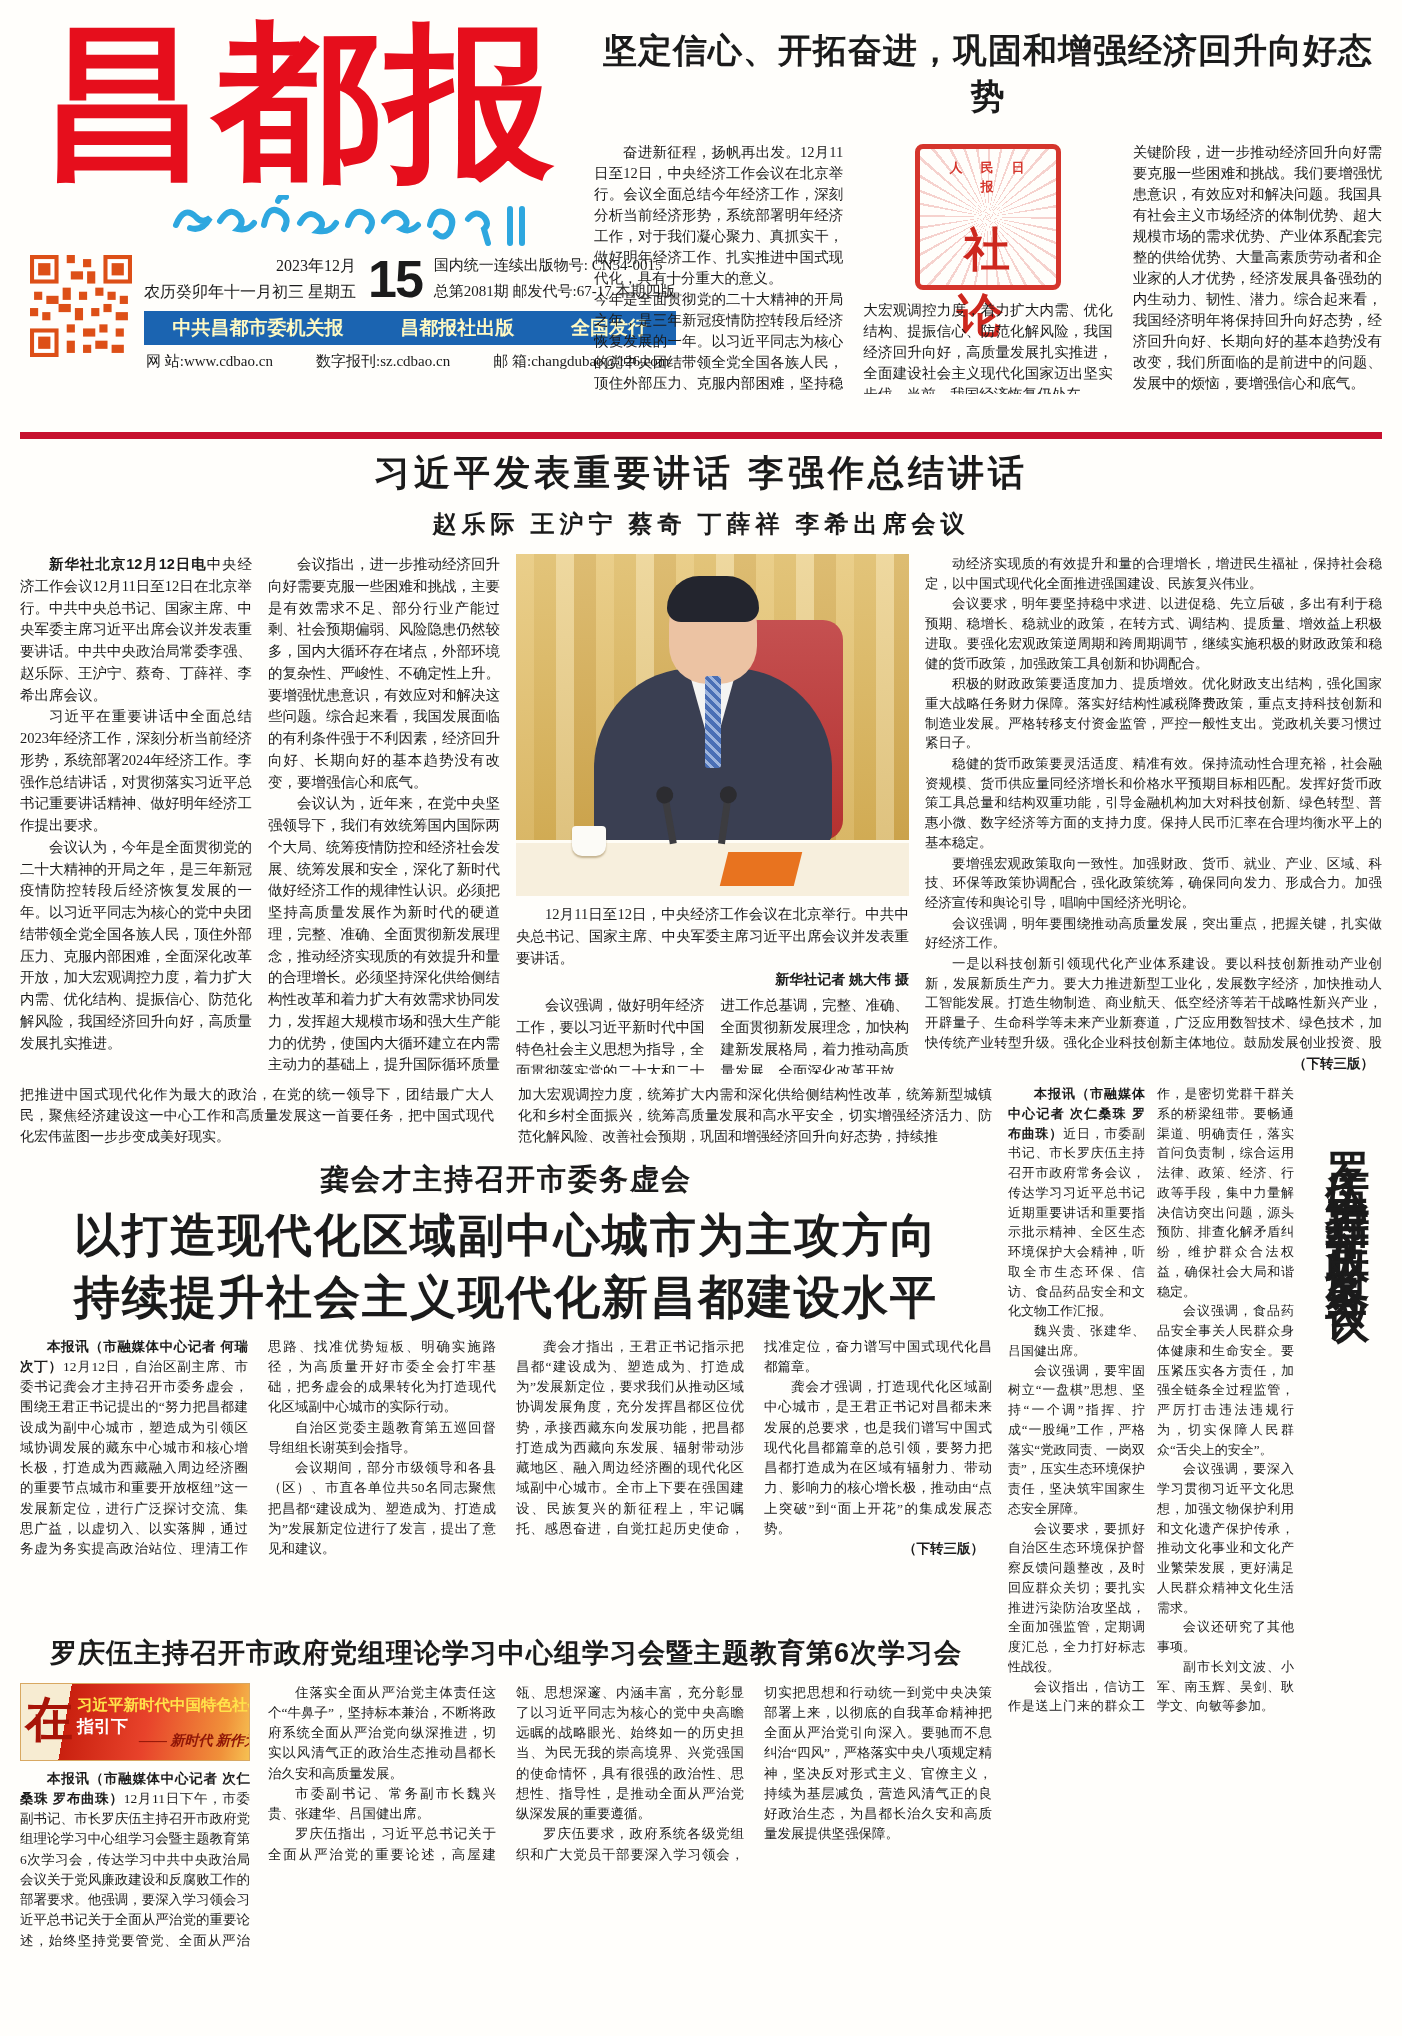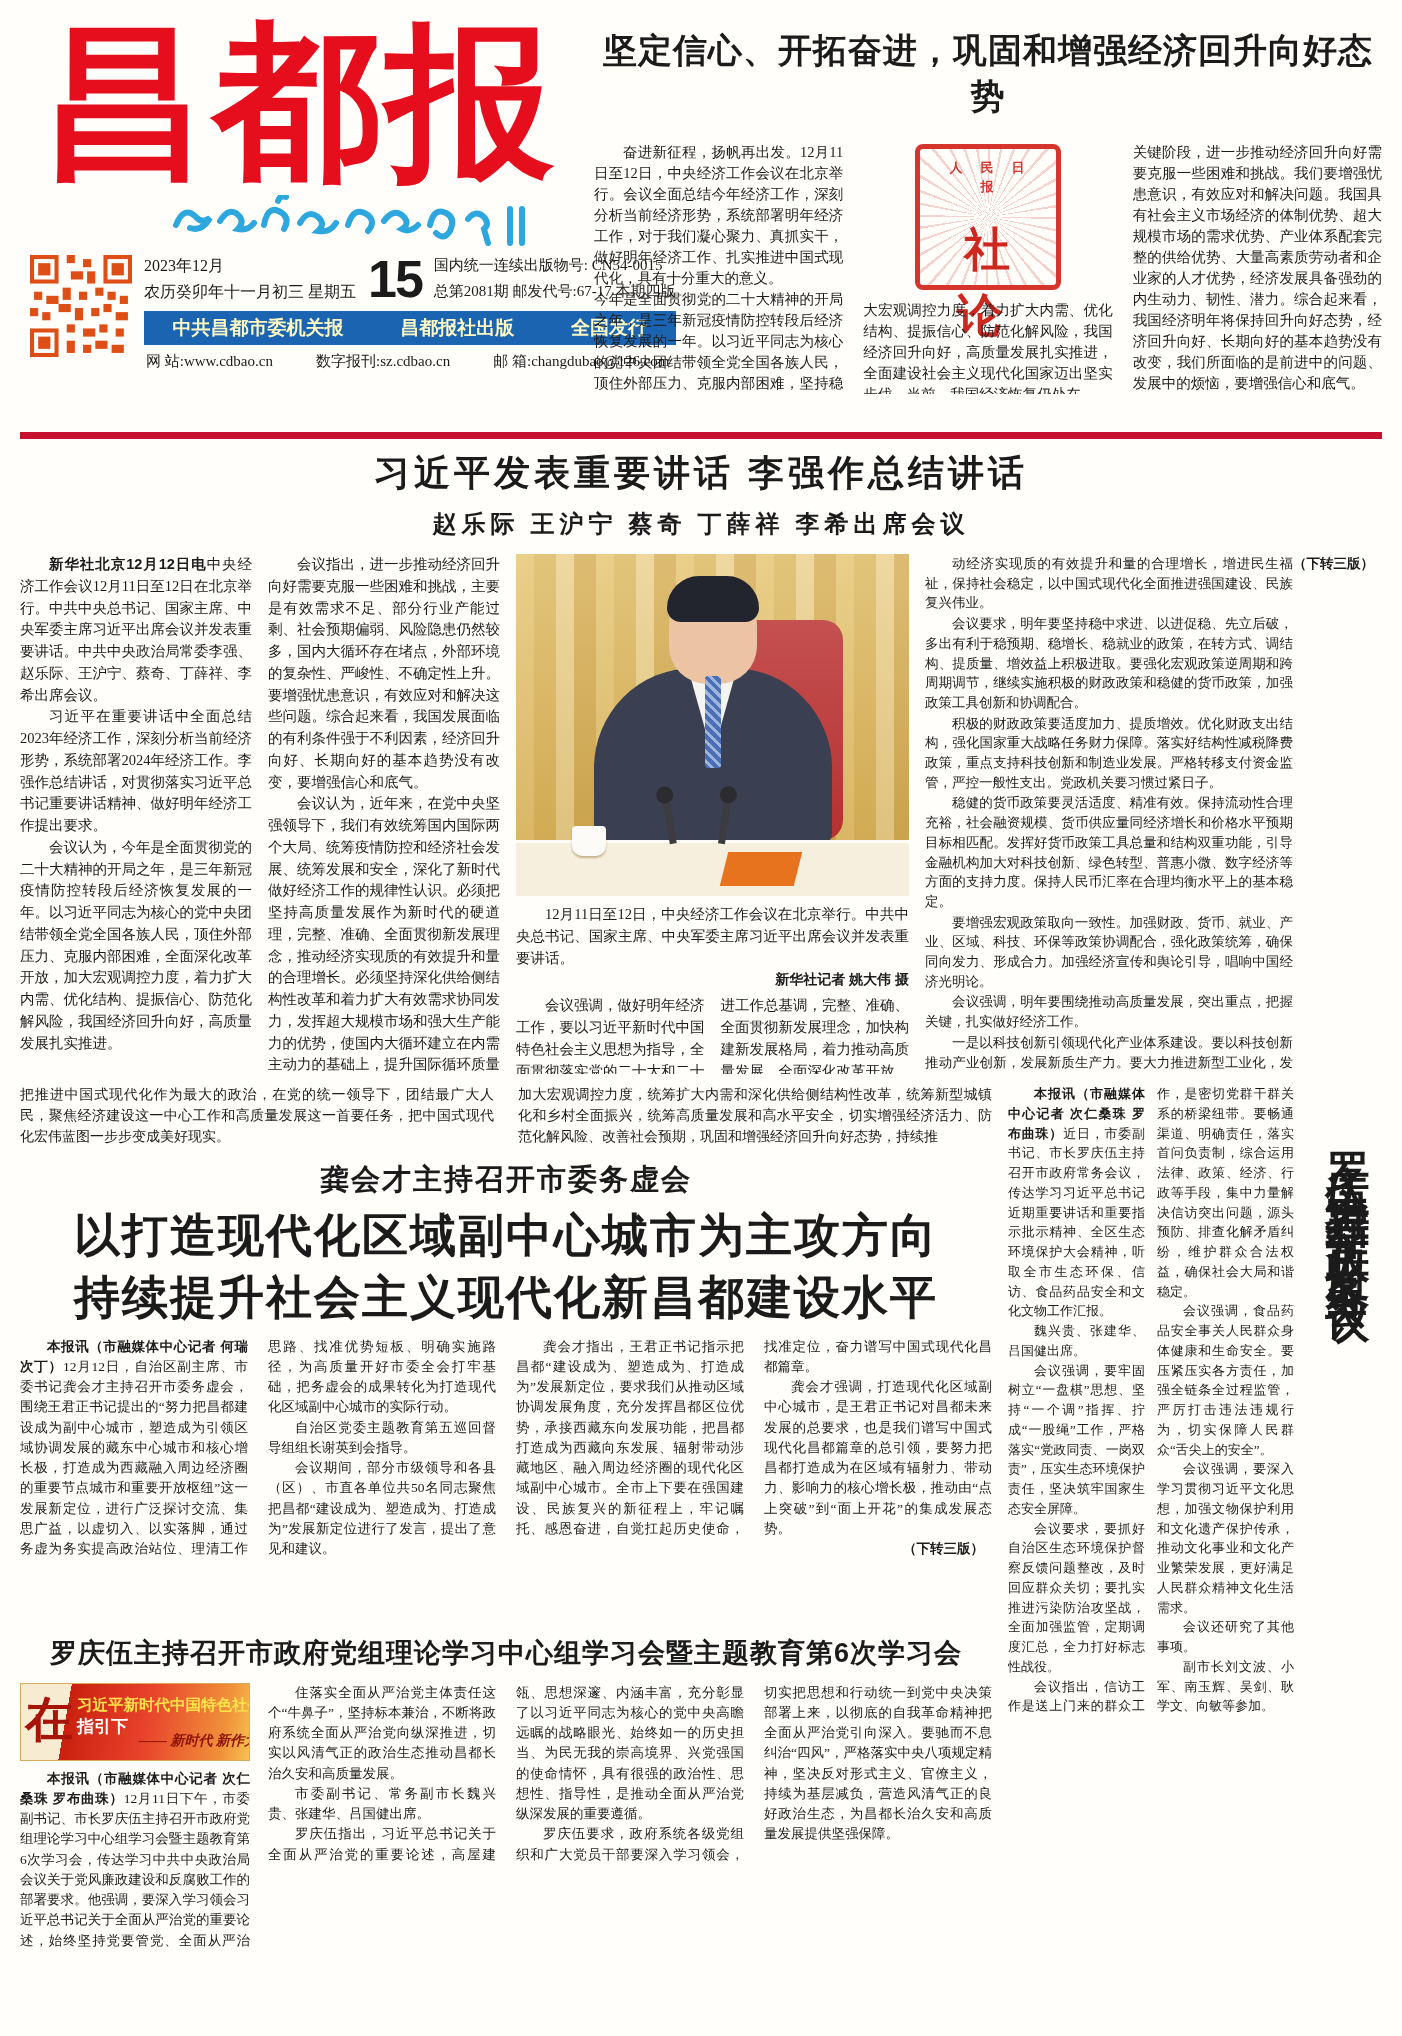--- a/index.html
+++ b/index.html
@@ -15,21 +15,21 @@
   
   .mast-row { display:flex; height:412px; }
   .mast-left { width:548px; flex:none; }
   .title-row { display:flex; justify-content:space-between; padding:6px 14px 0 20px; }
   .title-char { font-size:168px; line-height:1.02; color:#e60e1c; font-weight:bold; }
   .tibetan-row { margin:6px 0 6px 148px; height:52px; }
   .info-row { display:flex; align-items:flex-start; }
   .qr { width:102px; height:102px; margin:2px 0 0 10px; flex:none; }
   .info-main { flex:1; padding-left:12px; }
   .info-top { display:flex; align-items:center; }
-  .date-block { text-align:left; font-size:16px; line-height:1.6; white-space:nowrap; }
+  .date-block { text-align:right; font-size:16px; line-height:1.6; white-space:nowrap; }
   .big-day { font-size:52px; font-weight:900; line-height:.9; padding:0 12px; letter-spacing:-2px; }
   .pub-block { font-size:15px; line-height:1.7; white-space:nowrap; }
   .blue-bar { background:#1b64b1; color:#fef9c3; display:flex; justify-content:space-around; font-weight:bold; font-size:19px; padding:4px 0; margin-top:6px; font-family:"Liberation Sans","DejaVu Sans",sans-serif; }
   .contact-line { display:flex; justify-content:space-between; font-size:15px; padding:7px 6px 0 2px; }
 
   
   .editorial { flex:1; padding:16px 0 0 26px; }
   .ed-headline { font-size:34px; font-weight:900; text-align:center; letter-spacing:1px; }
   .ed-cols { display:flex; gap:20px; margin-top:22px; height:252px; overflow:hidden; }
   .ed-col { flex:1; font-size:14.5px; line-height:1.45; overflow:hidden; }
@@ -60,21 +60,21 @@
   .table { position:absolute; left:0; right:0; bottom:0; height:56px; background:#f7efdd; border-top:3px solid #fffdf6; z-index:4; }
   .mic { position:absolute; bottom:52px; width:7px; height:44px; background:#3c3c40; z-index:4; }
   .mic::before { content:""; position:absolute; top:-14px; left:-5px; width:17px; height:17px; border-radius:50%; background:#2c2c30; }
   .mic.m1 { left:150px; transform:rotate(-10deg); }
   .mic.m2 { left:205px; transform:rotate(8deg); }
   .cup { position:absolute; left:56px; bottom:40px; width:34px; height:30px; background:#fcfbf7; border-radius:4px 4px 10px 10px; z-index:5; box-shadow:0 2px 2px rgba(120,90,30,.4); }
   .placard { position:absolute; left:208px; bottom:10px; width:74px; height:34px; background:#e8731f; transform:skewX(-14deg); z-index:5; }
   .caption { font-size:14.5px; line-height:1.5; margin-top:8px; text-indent:2em; text-align:justify; }
   .caption-credit { text-align:right; font-weight:bold; font-size:14px; font-family:"Liberation Sans","DejaVu Sans",sans-serif; margin-top:2px; }
   .mb-center-text { flex:1; column-count:2; column-gap:16px; font-size:14.5px; line-height:1.5; overflow:hidden; margin-top:6px; }
-  .mb-wide { flex:1; display:flex; flex-direction:row; font-size:13.5px; line-height:1.46;justify-content:center; }
+  .mb-wide { flex:1; display:flex; flex-direction:column; font-size:13.5px; line-height:1.46;justify-content:center; }
   .mb-wide .txt { flex:1; overflow:hidden; }
   .mb-wide .txt p { margin-bottom:1px; }
 
   
   .lower { display:flex; gap:16px; margin-top:10px; }
   .lower-left { width:972px; flex:none; }
   .tail-strip { display:flex; gap:24px; height:64px; overflow:hidden; font-size:14px; line-height:1.5; }
   .tail-strip > div { flex:1; }
 
   .wx-kicker { text-align:center; font-size:29px; font-weight:900; margin-top:12px; letter-spacing:2px; }

